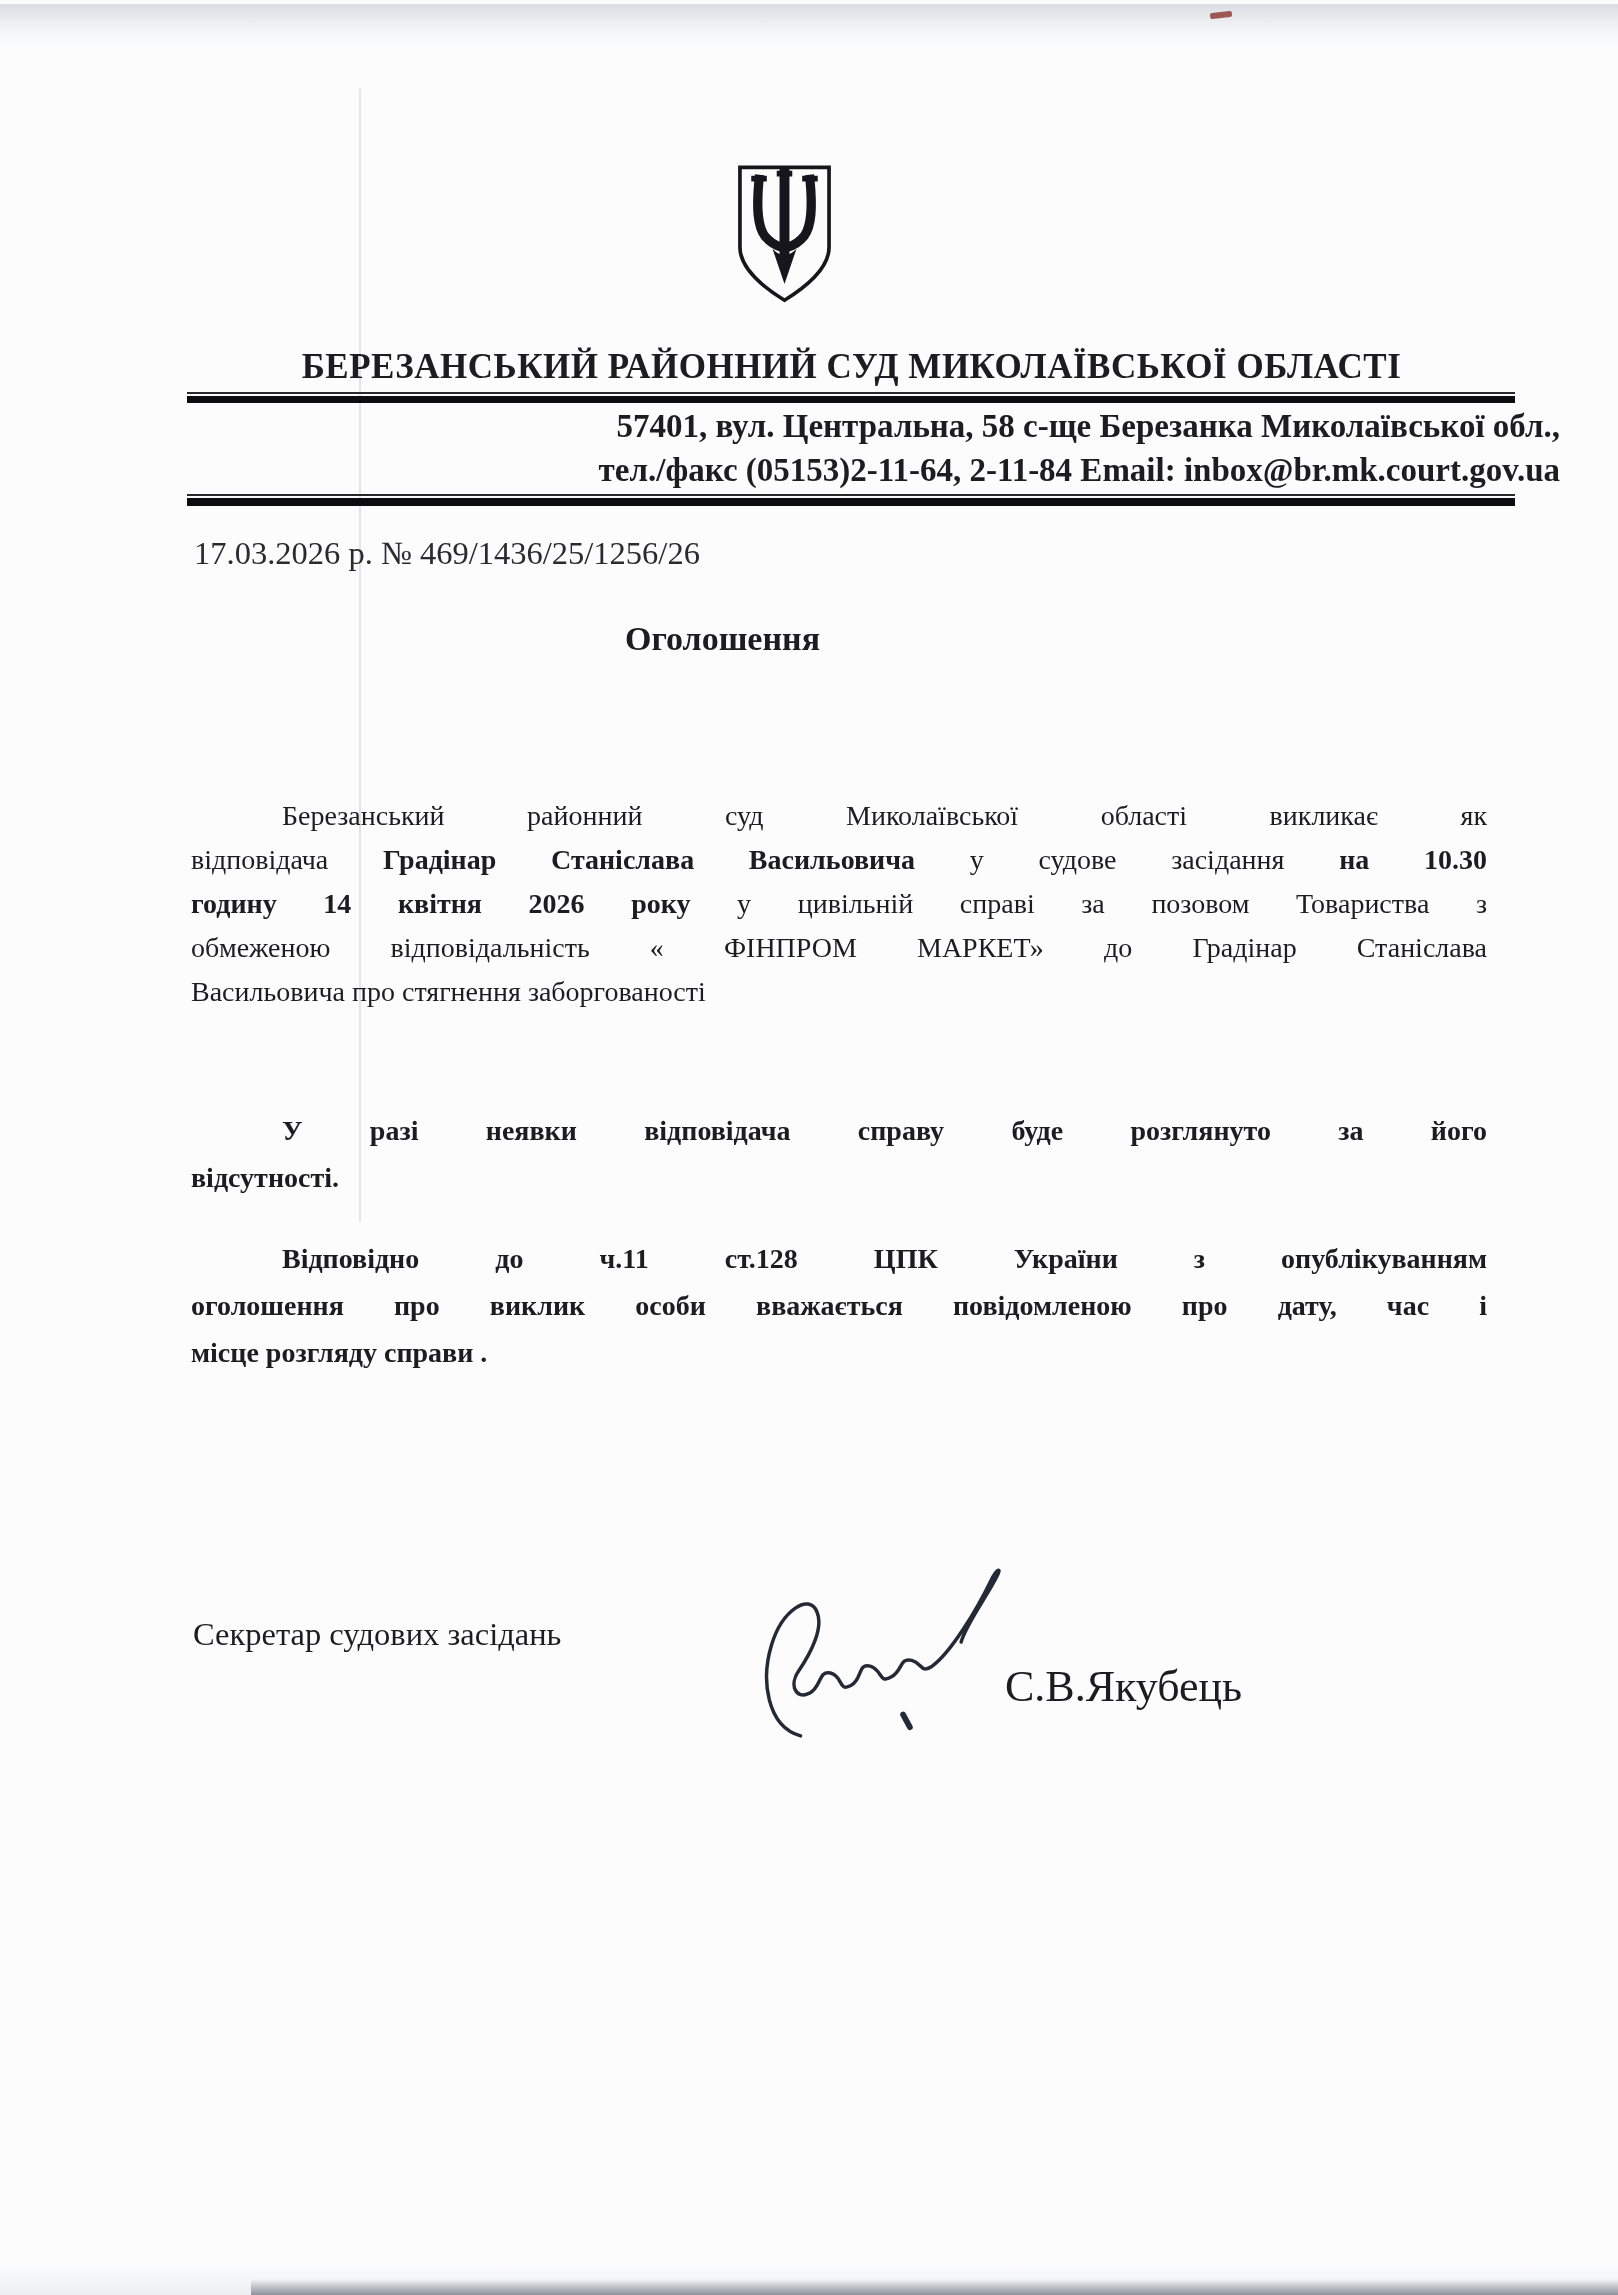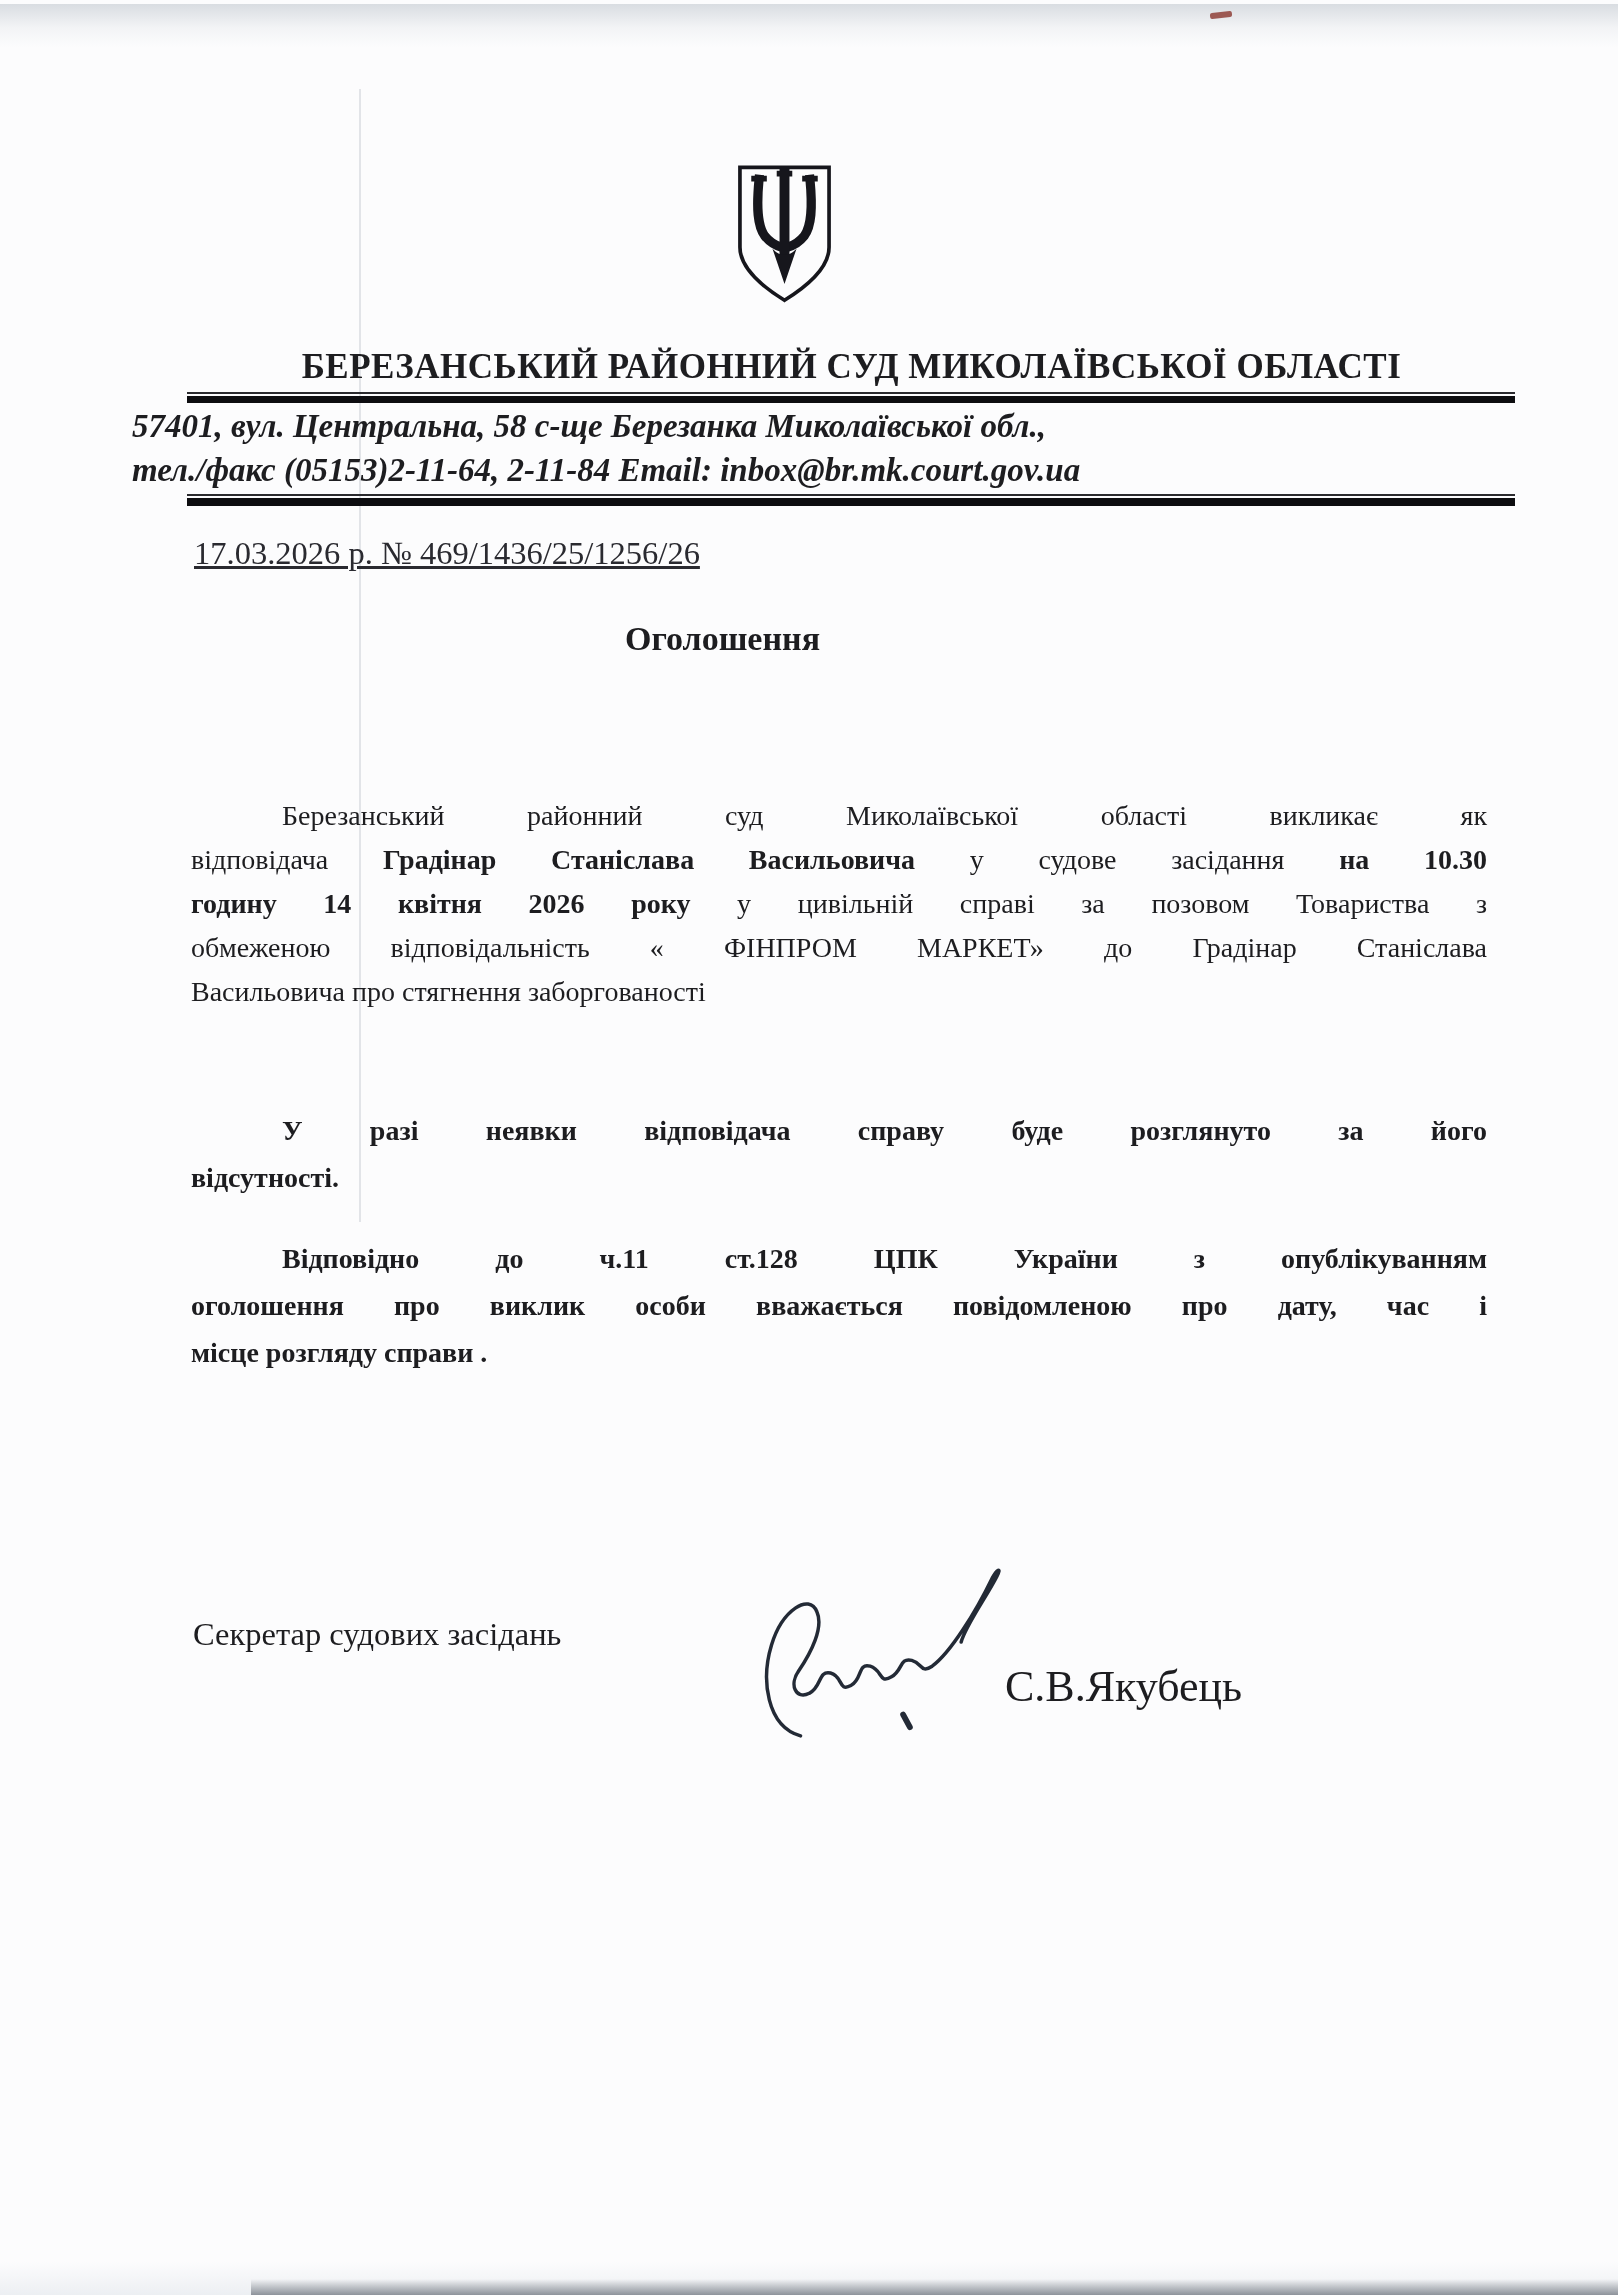--- a/index.html
+++ b/index.html
@@ -40,25 +40,25 @@
   .court-name {
     position:absolute; top:347px; left:148px; width:1407px;
     text-align:center; font-weight:bold; font-size:35px; letter-spacing:0.5px;
     white-space:nowrap;
   }
   .rule { position:absolute; left:187px; width:1328px; }
   .rule-1 { top:392px; height:10.8px;
     background:linear-gradient(#2a2a2e 0 2px, rgba(0,0,0,0) 2px 3.9px, #0d0d10 3.9px 10.8px); }
   .rule-2 { top:494px; height:11.8px;
     background:linear-gradient(#2a2a2e 0 2px, rgba(0,0,0,0) 2px 3.9px, #0d0d10 3.9px 11.8px); }
-  .addr { position:absolute; left:132px; width:1407px; text-align:left;
-    font-weight:bold; font-size:33px; white-space:nowrap;font-style:italic; }
+  .addr { position:absolute; left:153px; width:1407px; text-align:right;
+    font-weight:bold; font-size:33px; white-space:nowrap; }
   .addr-1 { top:408px; }
   .addr-2 { top:452px; }
-  .ref-line { position:absolute; left:194px; top:535px; font-size:32.5px; color:#2a2a30;text-decoration:underline; }
+  .ref-line { position:absolute; left:194px; top:535px; font-size:32.5px; color:#2a2a30; }
   .doc-title { position:absolute; left:625px; top:620px; font-size:34px; font-weight:bold; }
   
   .para { position:absolute; left:191px; width:1296px; font-size:28px; }
   .para-1 { top:794px; line-height:44px; }
   .para-2 { top:1107px; line-height:47px; font-weight:bold; }
   .para-3 { top:1235px; line-height:47px; font-weight:bold; }
   .tline { text-align:justify; text-align-last:justify; }
   .tline.last { text-align-last:left; }
   .tline.indent { padding-left:91px; }
   .b { font-weight:bold; }

